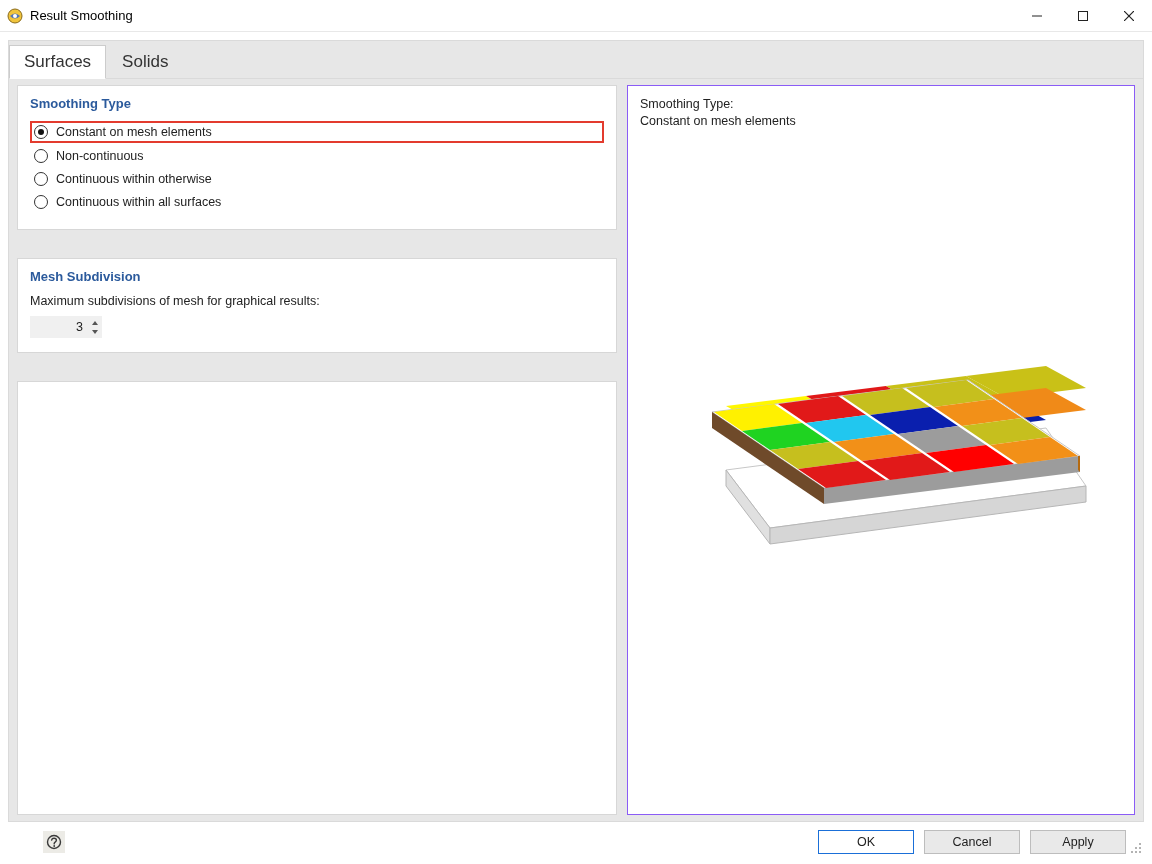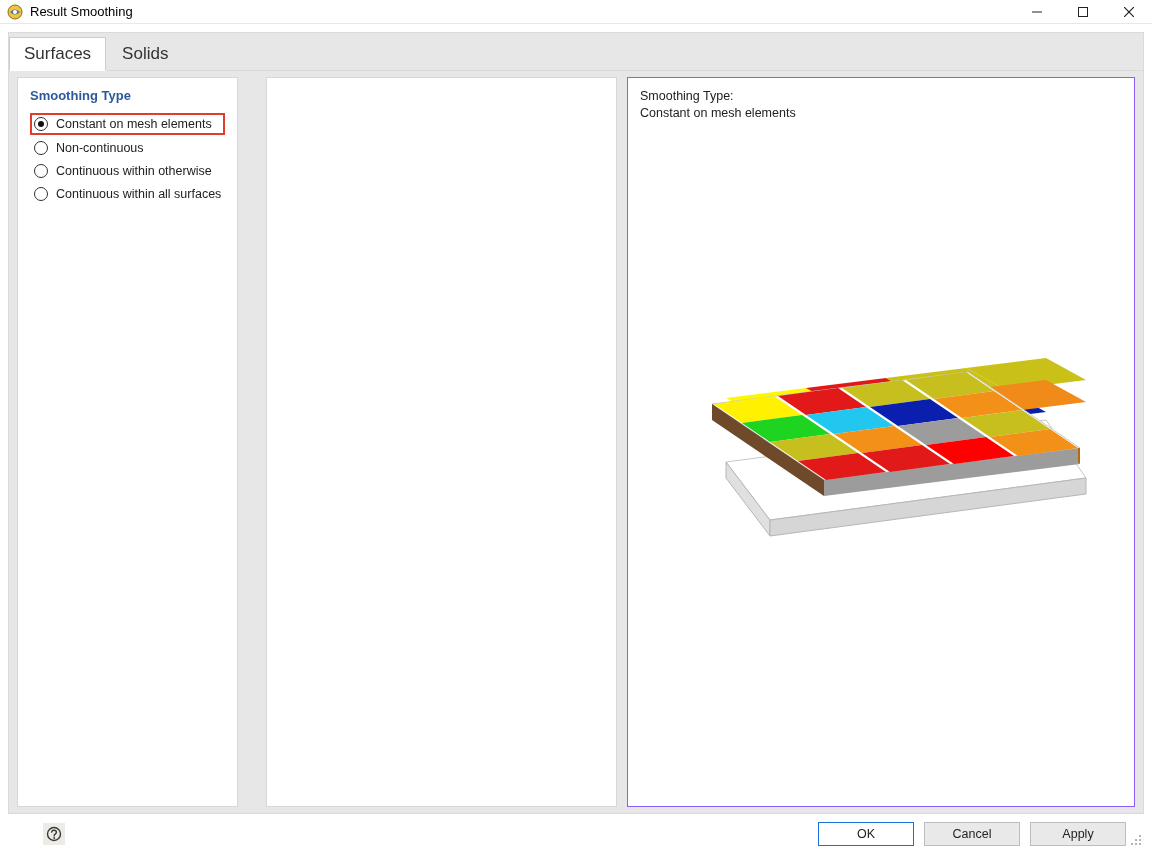--- a/index.html
+++ b/index.html
@@ -10,21 +10,21 @@
     background: #fff;
     color: #222;
     width: 1152px;
     height: 864px;
     overflow: hidden;
   }
   
   .titlebar {
     display: flex;
     align-items: center;
-    height: 24px;
+    height: 32px;
     padding-left: 6px;
     background: #fff;
     border-bottom: 1px solid #e8e8e8;
   }
   .titlebar .icon {
     width: 18px; height: 18px; margin-right: 6px;
   }
   .titlebar-title {
     flex: 0 0 auto;
     font-size: 13px;
@@ -74,21 +74,21 @@
     gap: 10px;
     padding: 0 8px 6px 8px;
     background: #e7e7e7;
     margin: 0 8px;
     border: 1px solid #dadada;
     border-top: none;
   }
   .left-col {
     flex: 0 0 600px;
     display: flex;
-    flex-direction: row;
+    flex-direction: column;
     gap: 28px;
     padding-top: 6px;
   }
   .right-col {
     flex: 1 1 auto;
     background: #fff;
     border: 1px solid #8b5cf6;
     padding: 10px 12px;
     margin-top: 6px;
     position: relative;
@@ -279,20 +279,39 @@
         <div class="radio-row">
           <span class="radio-circle"></span>
           <span>Continuous within otherwise</span>
         </div>
         <div class="radio-row">
           <span class="radio-circle"></span>
           <span>Continuous within all surfaces</span>
         </div>
       </div>
 
+      <div class="panel">
+        <div class="panel-title">Mesh Subdivision</div>
+        <span class="mesh-label">Maximum subdivisions of mesh for graphical results:</span>
+        <div class="spinner">
+          <input type="text" value="3" style="">
+          <div class="spin-btns">
+            <button>
+              <svg viewBox="0 0 6 4">
+                  <polygon points="3,0 6,4 0,4" fill="#555"></polygon>
+                </svg>
+            </button>
+            <button>
+              <svg viewBox="0 0 6 4">
+                  <polygon points="0,0 6,0 3,4" fill="#555"></polygon>
+                </svg>
+            </button>
+          </div>
+        </div>
+      </div>
 
       <div class="flex-empty"></div>
 
     </div>
 
     <div class="right-col">
       <div class="preview-text">
         <span>Smoothing Type:</span><br>
         <span>Constant on mesh elements</span>
       </div>

